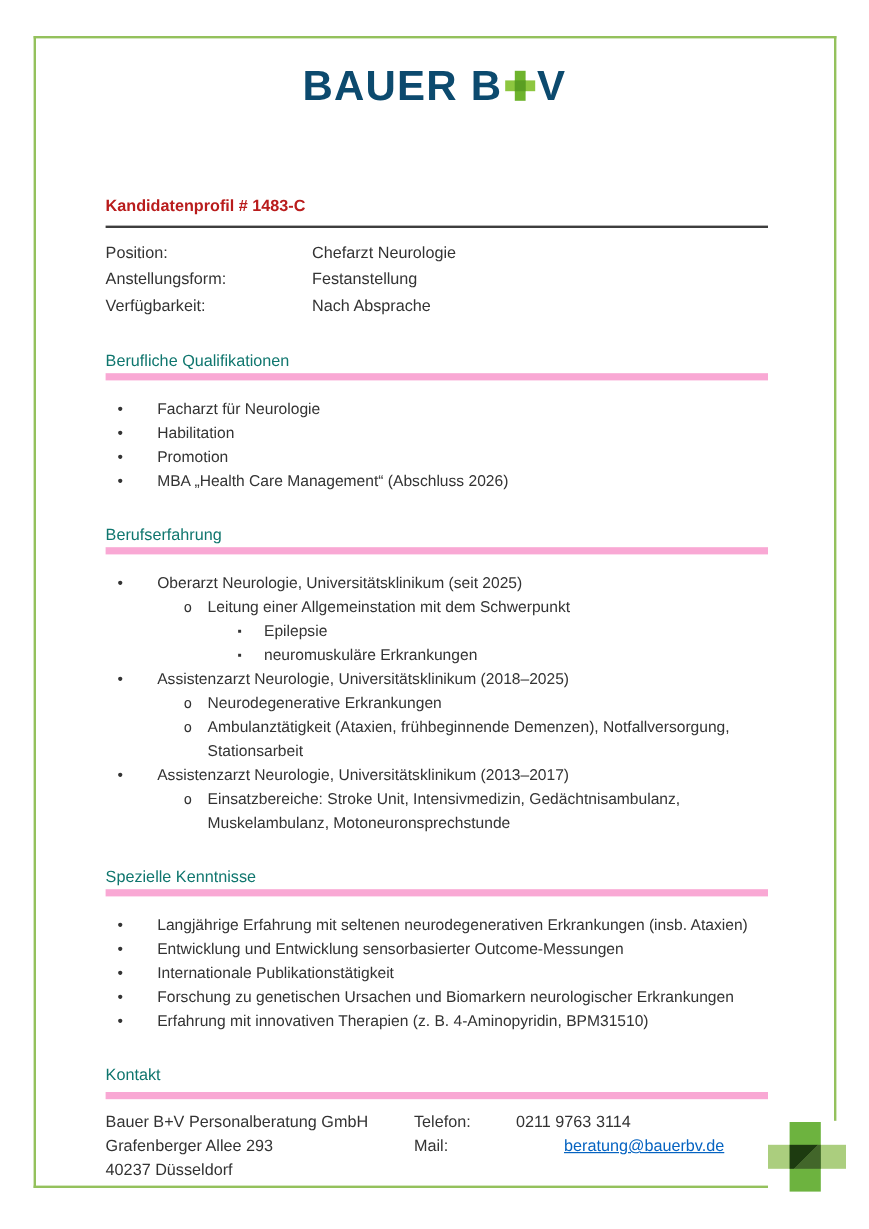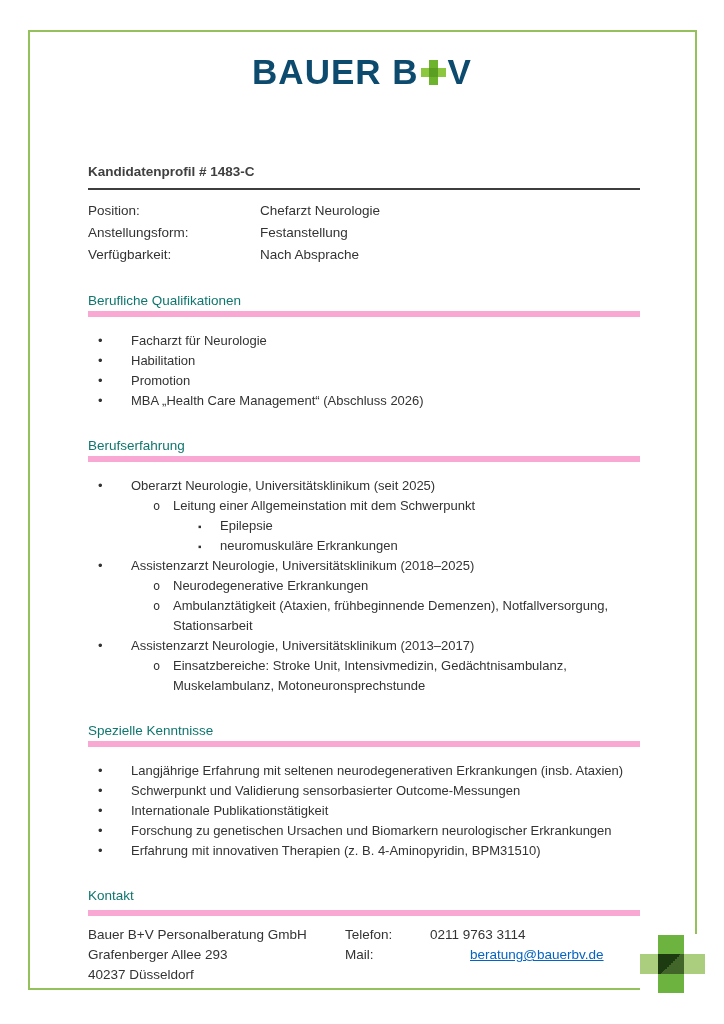--- a/index.html
+++ b/index.html
@@ -19,21 +19,21 @@
           font-size:35px; font-weight:bold; color:#0c4a6e; letter-spacing:1px; white-space:nowrap; }
   .logo-plus { position:relative; display:inline-block; width:25px; height:25px;
                margin:0 2px; transform:translateY(1px); }
   .logo-plus .ph { position:absolute; left:0; top:8px; width:25px; height:9px; background:#8dc63f; }
   .logo-plus .pv { position:absolute; left:8px; top:0; width:9px; height:25px; background:#6eb32d; }
   .logo-plus .pc { position:absolute; left:8px; top:8px; width:9px; height:9px; background:#5a9e22; }
 
   
   .content { position:absolute; left:88px; top:162px; width:552px; }
 
-  .doc-title { font-size:13.5px; font-weight:bold; color:#404040; line-height:20px;
+  .doc-title { font-size:13.5px; font-weight:bold; color:#b91c1c; line-height:20px;
                padding-bottom:6px; border-bottom:2px solid #3e3e3e; }
 
   .fields { margin-top:10px; }
   .field-row { line-height:22px; font-size:13.5px; }
   .field-label { display:inline-block; width:172px; }
 
   .section { margin-top:25px; }
   .section-heading { font-size:13.5px; line-height:19px; color:#0f766e;
                      padding-bottom:1px; border-bottom:6px solid #f9a8d4; }
   .list { margin-top:14px; }
@@ -110,21 +110,21 @@
         <div class="li l2"><span class="marker">o</span><span class="li-text">Ambulanztätigkeit (Ataxien, frühbeginnende Demenzen), Notfallversorgung, Stationsarbeit</span></div>
         <div class="li l1"><span class="marker">•</span><span class="li-text">Assistenzarzt Neurologie, Universitätsklinikum (2013–2017)</span></div>
         <div class="li l2"><span class="marker">o</span><span class="li-text">Einsatzbereiche: Stroke Unit, Intensivmedizin, Gedächtnisambulanz, Muskelambulanz, Motoneuronsprechstunde</span></div>
       </div>
     </div>
 
     <div class="section">
       <div class="section-heading">Spezielle Kenntnisse</div>
       <div class="list">
         <div class="li l1"><span class="marker">•</span><span class="li-text">Langjährige Erfahrung mit seltenen neurodegenerativen Erkrankungen (insb. Ataxien)</span></div>
-        <div class="li l1"><span class="marker">•</span><span class="li-text">Schwerpunkt und Validierung sensorbasierter Outcome-Messungen</span></div>
+        <div class="li l1"><span class="marker">•</span><span class="li-text">Entwicklung und Entwicklung sensorbasierter Outcome-Messungen</span></div>
         <div class="li l1"><span class="marker">•</span><span class="li-text">Internationale Publikationstätigkeit</span></div>
         <div class="li l1"><span class="marker">•</span><span class="li-text">Forschung zu genetischen Ursachen und Biomarkern neurologischer Erkrankungen</span></div>
         <div class="li l1"><span class="marker">•</span><span class="li-text">Erfahrung mit innovativen Therapien (z. B. 4-Aminopyridin, BPM31510)</span></div>
       </div>
     </div>
 
     <div class="section">
       <div class="section-heading contact-heading">Kontakt</div>
       <div class="contact-body">
         <div class="contact-company">

